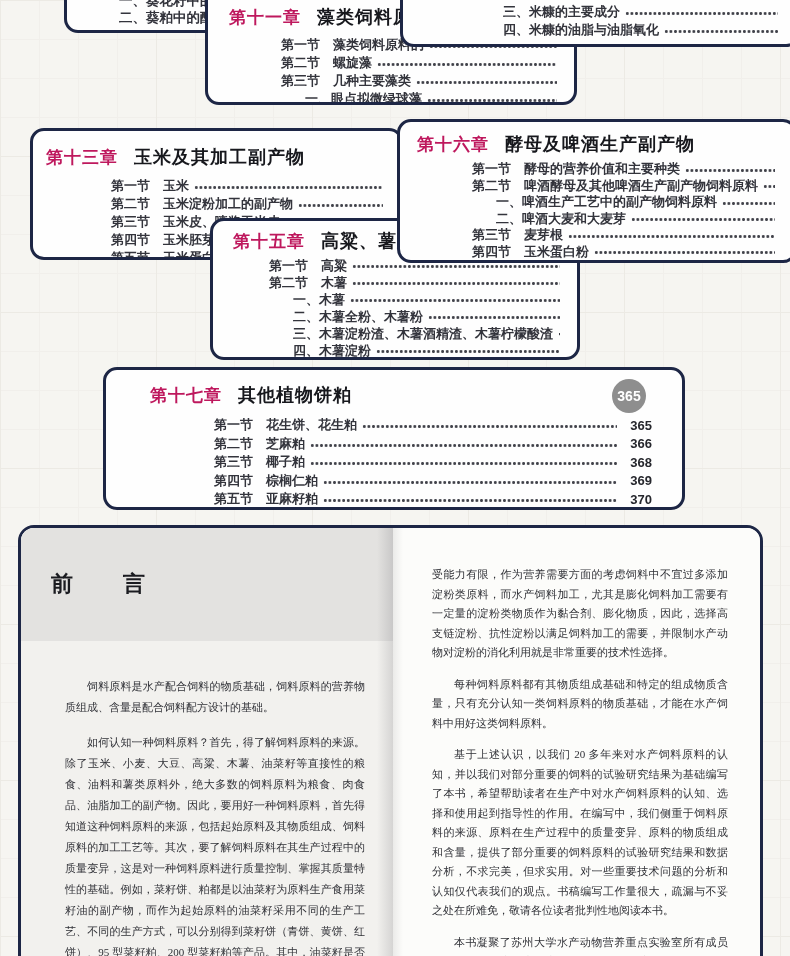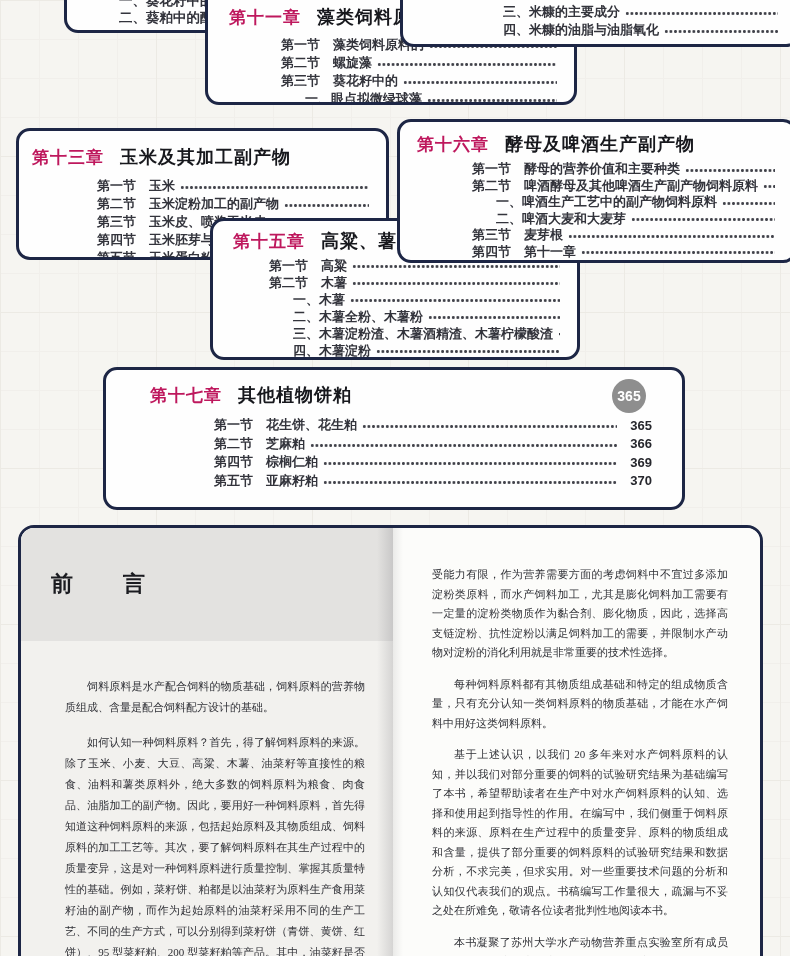--- a/index.html
+++ b/index.html
@@ -30,21 +30,21 @@
   .sun-rows{position:absolute;left:52px;bottom:4px;}
   .sun-rows .row{height:17px;}
   .sun-rows .t{font-size:13.5px;}
 
   .card-algae{left:205px;top:-28px;width:372px;height:133px;z-index:2;padding:30px 12px 0 21px;}
   .card-algae .rows{margin:7px 0 0 52px;}
 
   .card-ricebran{left:400px;top:-85px;width:400px;height:132px;z-index:3;}
   .card-ricebran .rows{position:absolute;left:100px;right:14px;bottom:5px;}
 
-  .card-corn{left:16px;top:128px;width:373px;height:132px;z-index:4;padding:14px 10px 0 13px;}
+  .card-corn{left:30px;top:128px;width:373px;height:132px;z-index:4;padding:14px 10px 0 13px;}
   .card-corn .rows{margin:8px 2px 0 65px;}
 
   .card-sorghum{left:210px;top:218px;width:370px;height:142px;z-index:5;padding:8px 12px 0 20px;}
   .card-sorghum .rows{margin:4px 0 0 36px;}
   .card-sorghum .row{height:17px;}
 
   .card-yeast{left:397px;top:119px;width:400px;height:144px;z-index:6;padding:10px 14px 0 17px;}
   .card-yeast .rows{margin:5px 0 0 55px;}
   .card-yeast .row{height:16.5px;}
 
@@ -97,21 +97,21 @@
     <div class="rows">
       <div class="row">
         <span class="t">第一节　藻类饲料原料的</span>
           <span class="dots"></span>
       </div>
       <div class="row">
         <span class="t">第二节　螺旋藻</span>
           <span class="dots"></span>
       </div>
       <div class="row">
-        <span class="t">第三节　葵花籽中的</span>
+        <span class="t">第三节　几种主要藻类</span>
           <span class="dots"></span>
       </div>
       <div class="row ind">
         <span class="t">一、眼点拟微绿球藻</span>
           <span class="dots"></span>
       </div>
     </div>
   </div>
 
   <div class="card card-ricebran">
@@ -210,41 +210,46 @@
       </div>
       <div class="row ind">
         <span class="t">二、啤酒大麦和大麦芽</span>
           <span class="dots"></span>
       </div>
       <div class="row">
         <span class="t">第三节　麦芽根</span>
           <span class="dots"></span>
       </div>
       <div class="row">
-        <span class="t">第四节　第十一章</span>
+        <span class="t">第四节　玉米蛋白粉</span>
           <span class="dots"></span>
       </div>
     </div>
   </div>
 
   <div class="card card-cakes">
     <div class="chead">
       <span class="chap">第十七章</span><span class="ctitle">其他植物饼粕</span>
     </div>
     <div class="badge">365</div>
     <div class="rows">
       <div class="row">
         <span class="t">第一节　花生饼、花生粕</span>
           <span class="dots"></span>
           <span class="pg">365</span>
       </div>
       <div class="row">
         <span class="t">第二节　芝麻粕</span>
           <span class="dots"></span>
           <span class="pg">366</span>
+      </div>
+      <div class="row">
+        <span class="t">第三节　椰子粕</span>
+          <span class="dots"></span>
+          <span class="pg">368</span>
       </div>
       <div class="row">
         <span class="t">第四节　棕榈仁粕</span>
           <span class="dots"></span>
           <span class="pg">369</span>
       </div>
       <div class="row">
         <span class="t">第五节　亚麻籽粕</span>
           <span class="dots"></span>
           <span class="pg">370</span>

